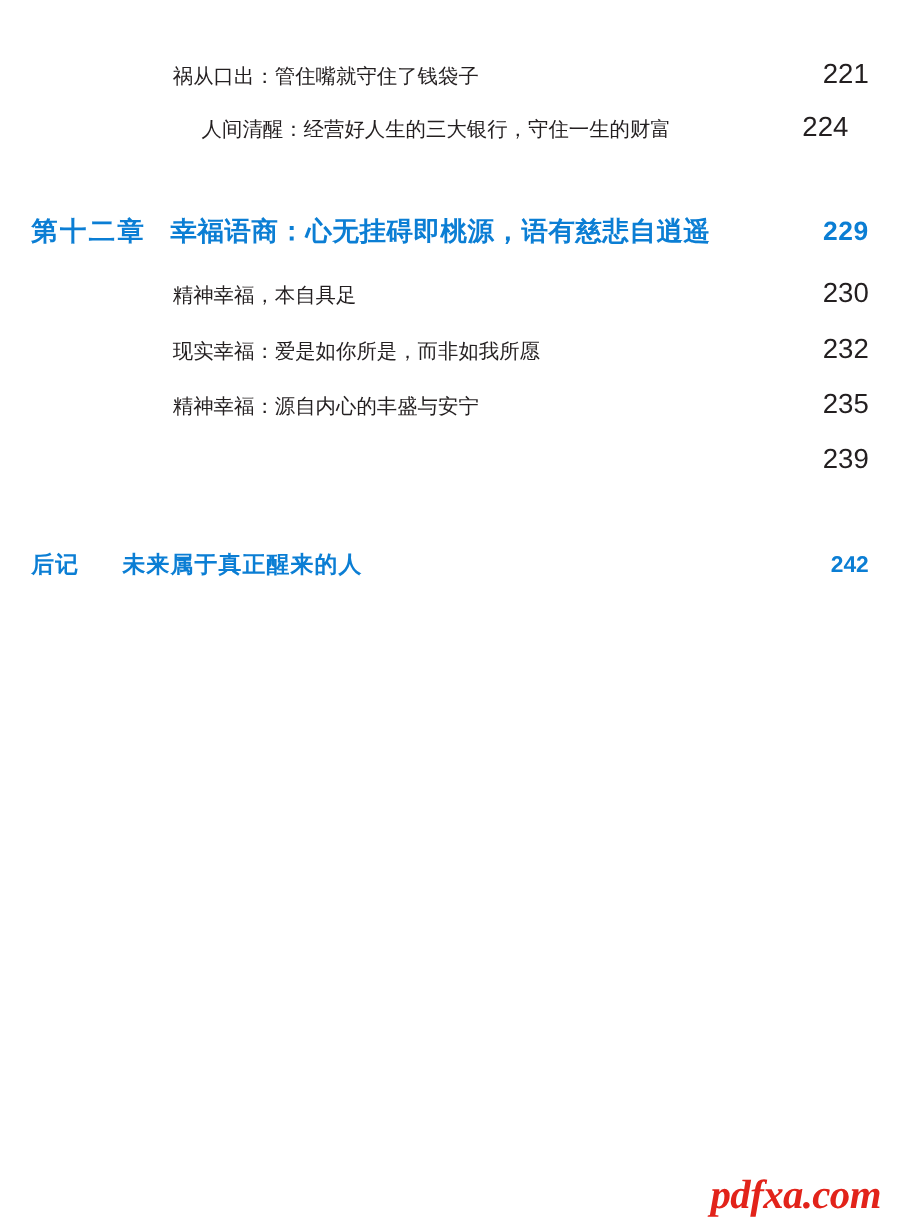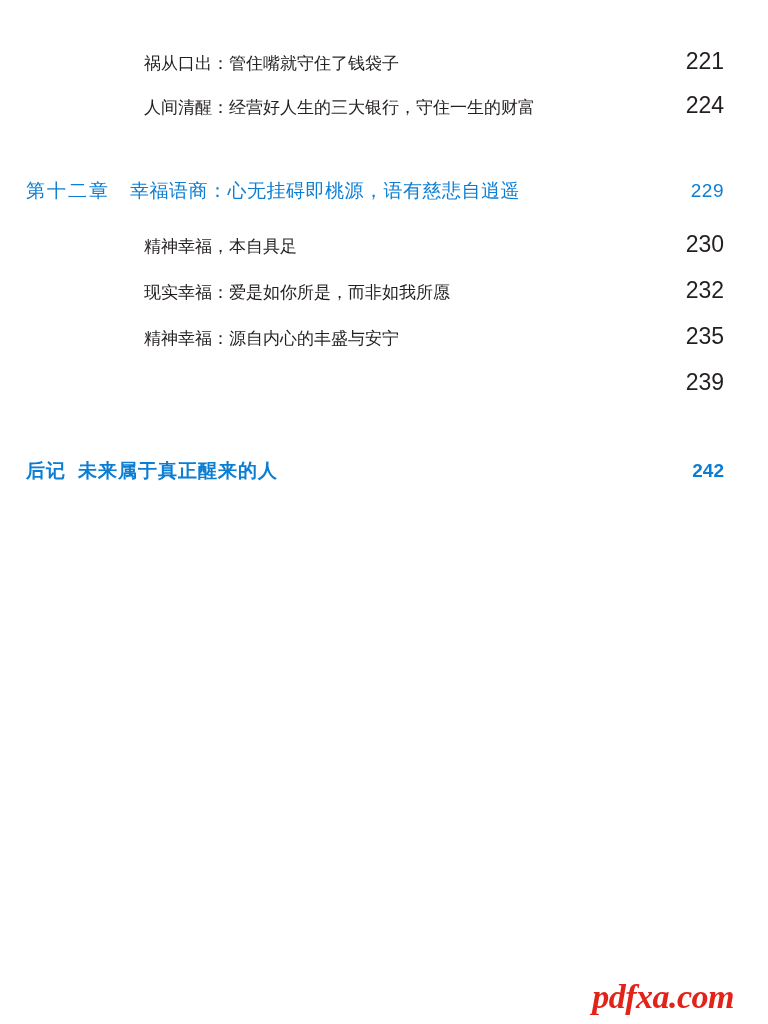--- a/index.html
+++ b/index.html
@@ -57,22 +57,22 @@
     color: #231f20;
   }
 
   
   .chapter-row {
     display: flex;
     align-items: baseline;
     padding-left: 26px;
     padding-right: 44px;
     color: #0b7ed4;
-    font-weight: normal;
-    font-size: 19px;
+    font-weight: bold;
+    font-size: 22px;
     letter-spacing: 0.5px;
   }
   .chapter-row .chapter-no {
     white-space: nowrap;
     letter-spacing: 2px;
   }
   .chapter-row .chapter-title {
     white-space: nowrap;
     margin-left: 20px;
     letter-spacing: 0.5px;
@@ -86,40 +86,41 @@
 
   
   .epilogue-row {
     display: flex;
     align-items: baseline;
     padding-left: 26px;
     padding-right: 44px;
     color: #0b7ed4;
     font-weight: bold;
     font-size: 19px;
+    gap: 24px;
   }
   .epilogue-row .ep-label {
     white-space: nowrap;
     letter-spacing: 1px;
   }
   .epilogue-row .ep-title {
     white-space: nowrap;
     margin-left: 12px;
     letter-spacing: 1px;
   }
   .epilogue-row .efill {
     flex: 1 1 auto;
   }
   .epilogue-row .epage {
     white-space: nowrap;
   }
 
   
   .r1 { position: absolute; top: 48px; left: 0; right: 0; }
-  .r2 { position: absolute; top: 92px; left: 0; right: 0; }
+  .r2 { position: absolute; top: 92px; left: 0; right: 17px; padding-left: 24px; }
   .r3 { position: absolute; top: 178px; left: 0; right: 0; }
   .r4 { position: absolute; top: 231px; left: 0; right: 0; }
   .r5 { position: absolute; top: 277px; left: 0; right: 0; }
   .r6 { position: absolute; top: 323px; left: 0; right: 0; }
   .r7 { position: absolute; top: 369px; left: 0; right: 0; }
   .r8 { position: absolute; top: 458px; left: 0; right: 0; }
 
   
   .watermark {
     position: absolute;

